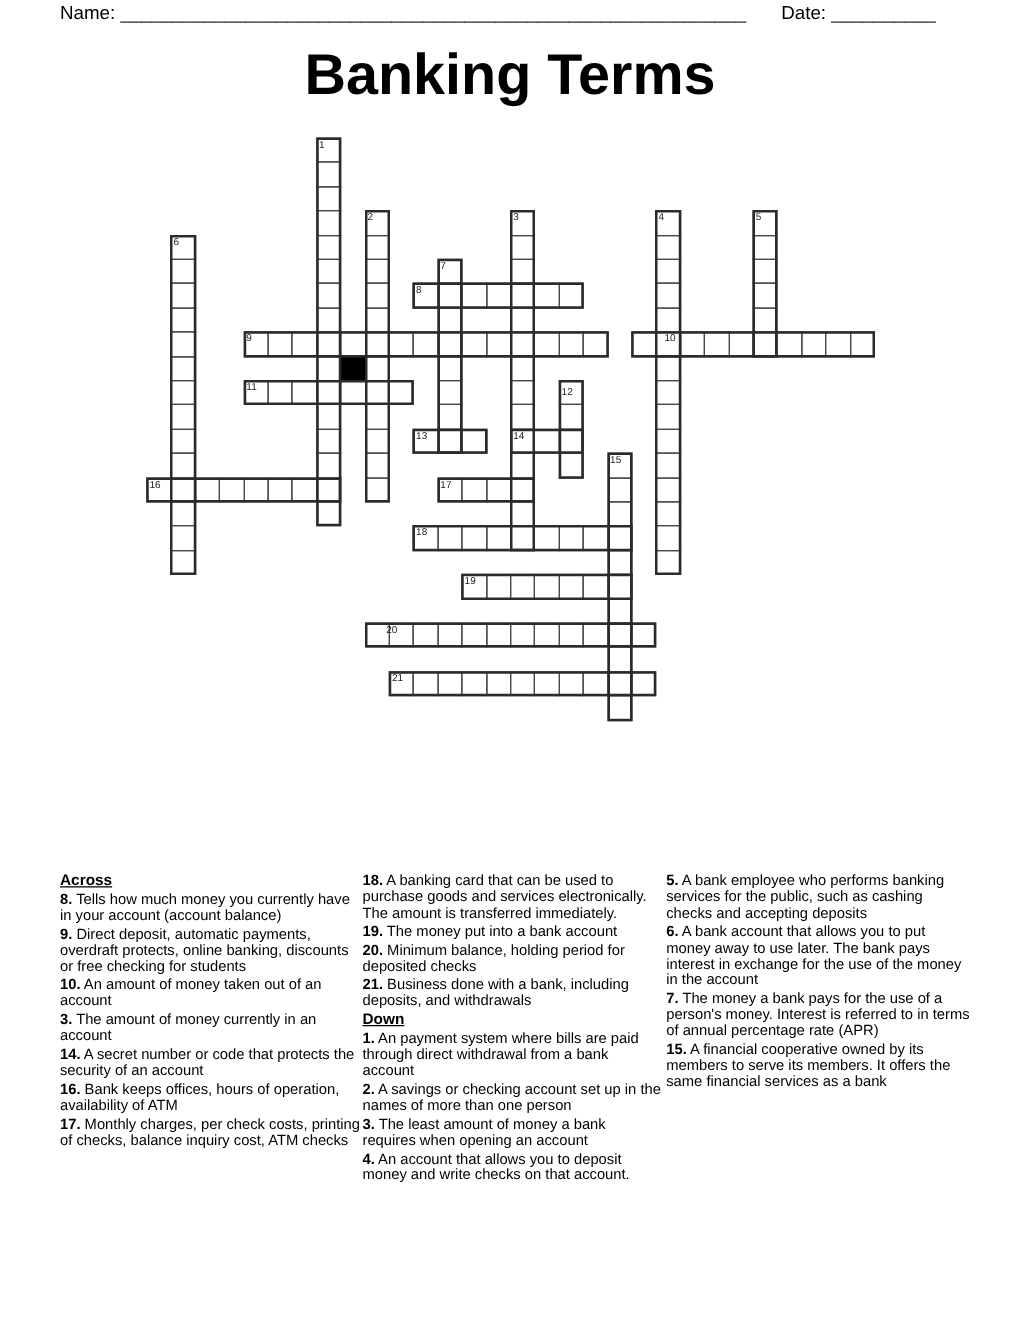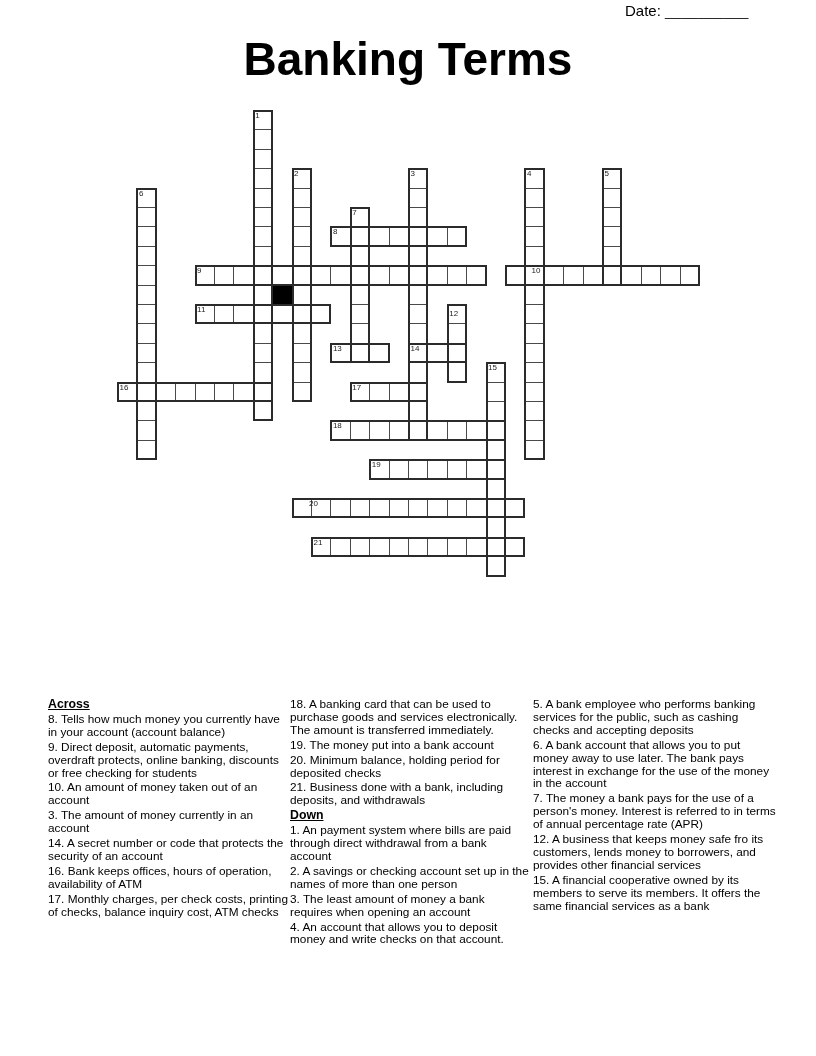--- a/index.html
+++ b/index.html
@@ -21,26 +21,30 @@
   .grid-num{position:absolute;font-size:8px;line-height:8px;color:#1c1c1c;
             z-index:4;pointer-events:none;}
   .clues{position:absolute;top:698px;left:0;width:816px;font-size:11.8px;
          line-height:12.9px;}
   .clue-col{position:absolute;top:0;}
   #clue-col-1{left:48px;width:240px;}
   #clue-col-2{left:290px;width:240px;}
   #clue-col-3{left:533px;width:245px;}
   .section-header{font-weight:bold;text-decoration:underline;font-size:12.3px;margin:0 0 2px 0;}
   .clue{margin:0 0 2px 0;}
-  .clue b{font-weight:normal;}
+  .clue b{font-weight:bold;}
 </style>
 </head>
 <body>
 
 <div class="header">
+  <div class="name-group">
+    <span>Name:</span>
+    <span class="blank-line">____________________________________________________________</span>
+  </div>
   <div class="date-group">
     <span>Date:</span>
     <span class="blank-line">__________</span>
   </div>
 </div>
 
 <div class="title">Banking Terms</div>
 
 <div id="grid">
     <div class="cell" style="left: 252.8px; top: 110px; width: 20.4px; height: 20.4px; border: 1px solid rgb(74, 74, 74);"></div>
@@ -303,16 +307,15 @@
       <div class="section-header">Down</div>
       <div class="clue"><b>1.</b><span> An payment system where bills are paid through direct withdrawal from a bank account</span></div>
       <div class="clue"><b>2.</b><span> A savings or checking account set up in the names of more than one person</span></div>
       <div class="clue"><b>3.</b><span> The least amount of money a bank requires when opening an account</span></div>
       <div class="clue"><b>4.</b><span> An account that allows you to deposit money and write checks on that account.</span></div>
     </div>
   <div class="clue-col" id="clue-col-3">
       <div class="clue"><b>5.</b><span> A bank employee who performs banking services for the public, such as cashing checks and accepting deposits</span></div>
       <div class="clue"><b>6.</b><span> A bank account that allows you to put money away to use later. The bank pays interest in exchange for the use of the money in the account</span></div>
       <div class="clue"><b>7.</b><span> The money a bank pays for the use of a person's money. Interest is referred to in terms of annual percentage rate (APR)</span></div>
-      <div class="clue"><b>12.</b><span> A business that keeps money safe fro its customers, lends money to borrowers, and provides other financial services</span></div>
       <div class="clue"><b>15.</b><span> A financial cooperative owned by its members to serve its members. It offers the same financial services as a bank</span></div>
     </div>
 </div>
 
 </body></html>

